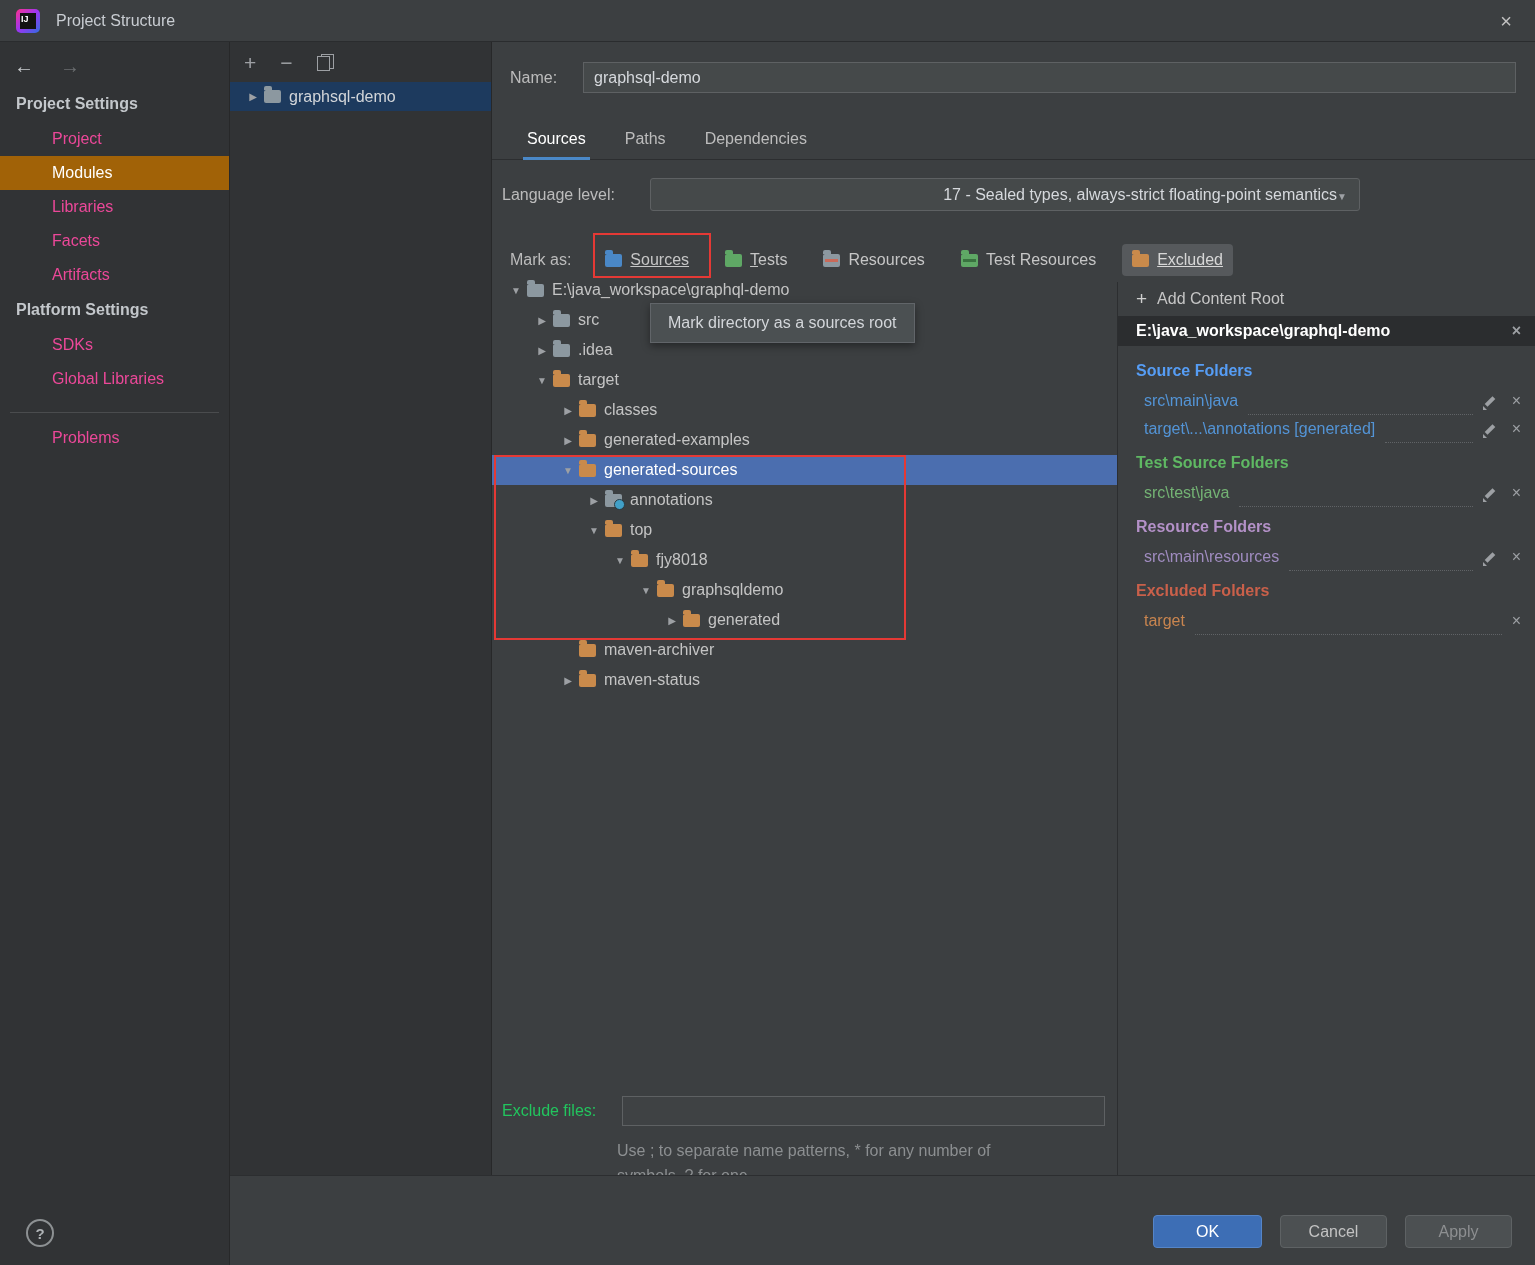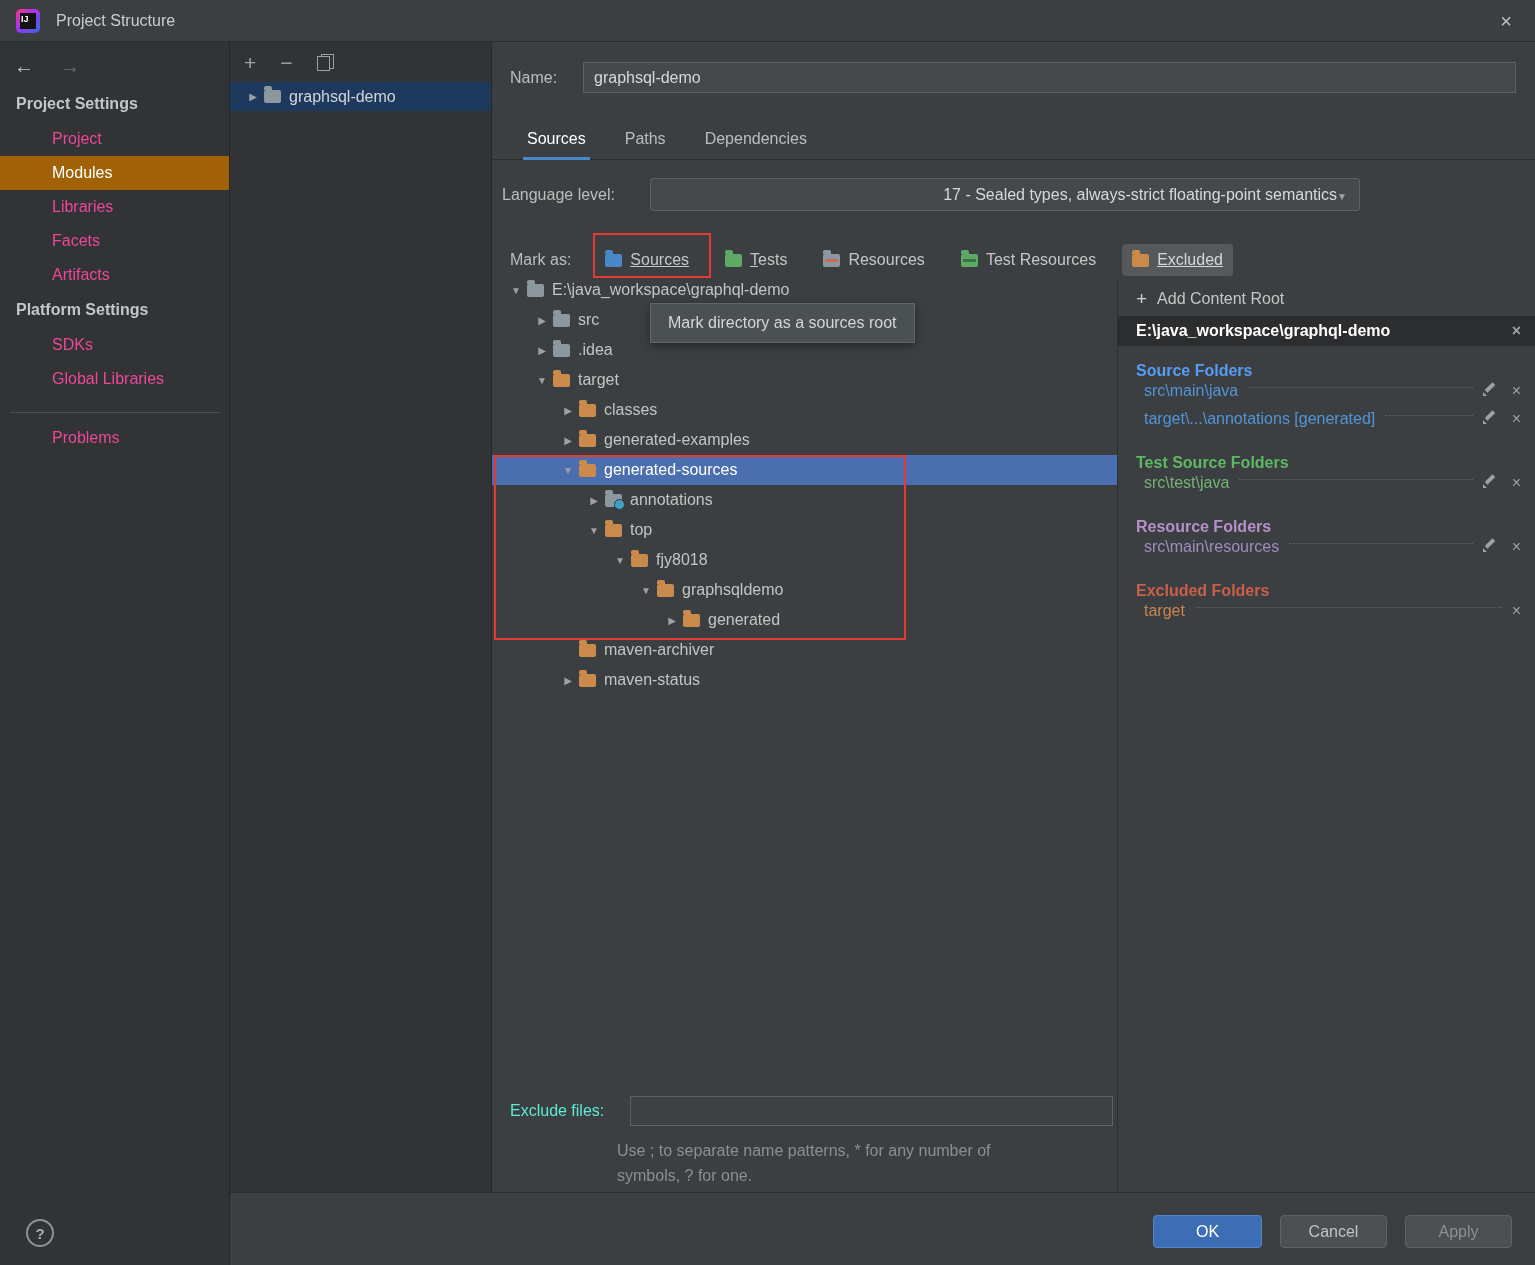--- a/index.html
+++ b/index.html
@@ -109,45 +109,45 @@
 
   .tooltip { position:absolute; left:158px; top:261px; height:40px; z-index:6;
     background:#4b5052; border:1px solid #616569; box-shadow:0 3px 8px rgba(0,0,0,.4);
     display:flex; align-items:center; padding:0 17px; color:#d3d6da; }
 
   .red-box { position:absolute; border:2px solid #e53935; z-index:7; pointer-events:none; }
   .red-box-1 { left:101px; top:191px; width:118px; height:45px; }
   .red-box-2 { left:2px; top:413px; width:412px; height:185px; }
 
   .exclude-row { position:absolute; left:10px; top:1054px; display:flex; align-items:center; }
-  .exclude-label { width:120px; color:#5eead4; flex:none;margin-left:8px; }
+  .exclude-label { width:120px; color:#22c55e; flex:none; }
   .exclude-input { width:483px; height:30px; background:#3f4244; border:1px solid #5e6163;
     color:#d6d9dd; padding:0 8px; font-family:"Liberation Sans",sans-serif; font-size:15px; }
   .exclude-help { position:absolute; left:125px; top:1096px; color:#8c8f91; line-height:25px; }
 
   
   .right-panel { position:absolute; top:240px; left:625px; right:0; bottom:0; border-left:1px solid #2c2e30; }
   .add-root { height:34px; display:flex; align-items:center; padding-left:18px; gap:10px; color:#c6c6c6; }
   .add-root .plus { font-size:19px; color:#cfcfcf; }
   .root-header { height:30px; background:#2b2d2f; display:flex; align-items:center;
     padding:0 14px 0 18px; color:#ffffff; font-weight:bold; }
   .root-header .x-icon { margin-left:auto; }
   .rp-title { font-weight:bold; margin:16px 14px 2px 18px; }
   .h-src { color:#569df5; } .h-test { color:#5fb863; } .h-res { color:#b491c8; } .h-exc { color:#c9604a; }
-  .rp-item { height:28px; display:flex; align-items:flex-start; margin:0 14px 0 26px; }
+  .rp-item { height:28px; display:flex; align-items:flex-end; margin:0 14px 0 26px; }
   .c-src { color:#5394d6; } .c-test { color:#74b374; } .c-res { color:#a08cc0; } .c-exc { color:#c9854f; }
   .leader { flex:1; border-bottom:1px dotted #606366; margin:0 10px; transform:translateY(5px); min-width:12px; }
   .pencil { width:13px; height:14px; position:relative; margin-right:16px; flex:none; }
   .pencil::before { content:""; position:absolute; left:5px; top:0; width:4px; height:11px; background:#9da0a4; transform:rotate(45deg); }
   .pencil::after { content:""; position:absolute; left:0; bottom:0; width:0; height:0;
     border-bottom:4px solid #9da0a4; border-right:4px solid transparent; }
   .x-icon { color:#9da0a4; font-size:16px; flex:none; }
 
   
-  .bottombar { position:absolute; left:230px; right:0; bottom:0; height:73px;
+  .bottombar { position:absolute; left:230px; right:0; bottom:0; height:90px;
     background:#3c3f41; border-top:1px solid #2c2e30; }
   .footer-buttons { position:absolute; right:23px; bottom:17px; display:flex; gap:18px; }
   .btn { min-width:107px; height:33px; display:flex; align-items:center; justify-content:center;
     border-radius:4px; font-size:16px; }
   .btn-ok { min-width:109px; background:#3d6eb5; border:1px solid #5585c8; color:#ffffff; }
   .btn-plain { background:#4c5052; border:1px solid #5e6264; color:#c3c3c3; }
   .btn-apply { color:#8d8f91; }
 </style>
 </head>
 <body>

